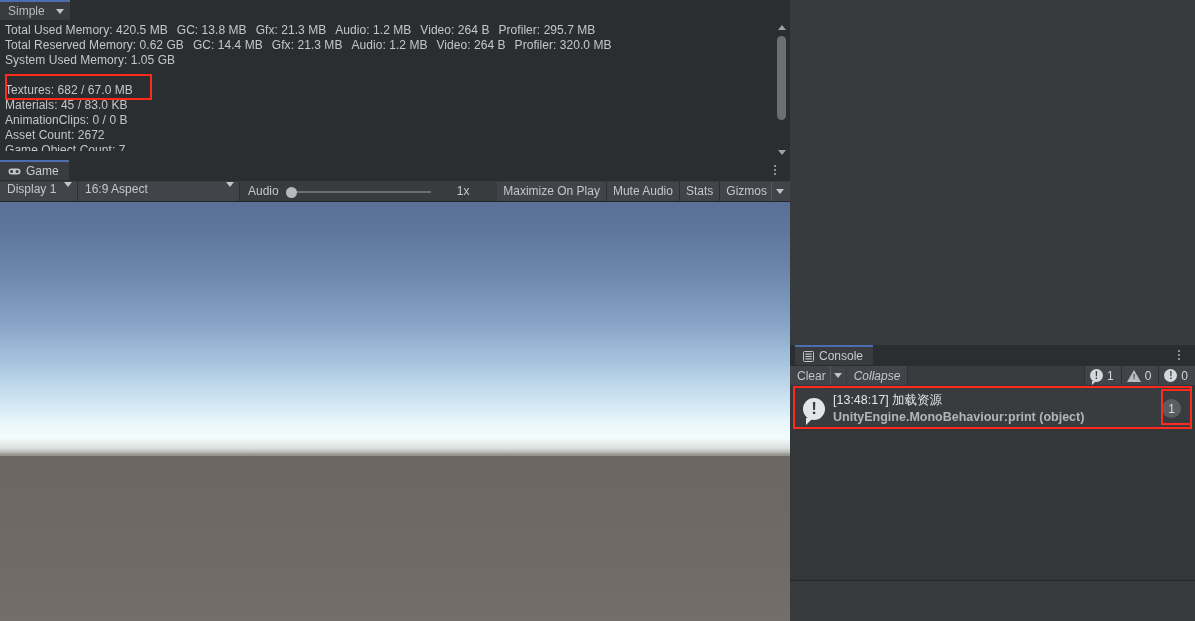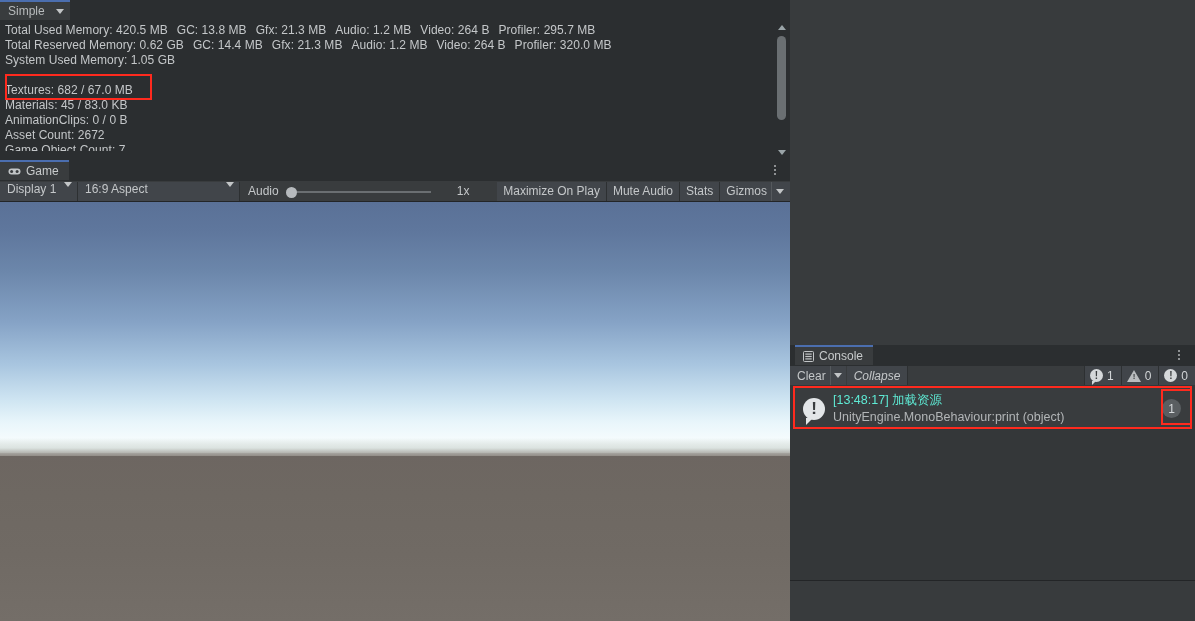--- a/index.html
+++ b/index.html
@@ -258,22 +258,22 @@
     margin-left: 10px; margin-right: 8px;
     position: relative; flex: 0 0 auto;
   }
   #msgIcon::after {
     content: ""; position: absolute; left: 3px; bottom: -5px;
     width: 0; height: 0;
     border-left: 7px solid #e3e6e8;
     border-bottom: 7px solid transparent;
   }
   #msgText { display: flex; flex-direction: column; gap: 1px; }
-  .msgL1 { font-size: 12.5px; color: #5eead4; line-height: 16px; }
-  .msgL2 { font-size: 12.5px; color: #b2b5b7; line-height: 16px; }
+  .msgL1 { font-size: 12.5px; color: #e5e5e5; line-height: 16px; }
+  .msgL2 { font-size: 12.5px; color: #b2b5b7; line-height: 16px; font-weight: bold; }
   #msgCount {
     position: absolute; right: 10px; top: 11px;
     min-width: 19px; height: 19px; border-radius: 10px;
     background: #5a5e61; color: #d8dbdd;
     font-size: 12px; display: flex; align-items: center; justify-content: center;
     padding: 0 6px;
   }
 
   #consoleBottomDiv {
     position: absolute; left: 0; top: 235px; width: 405px; height: 1px; background: #232527;

